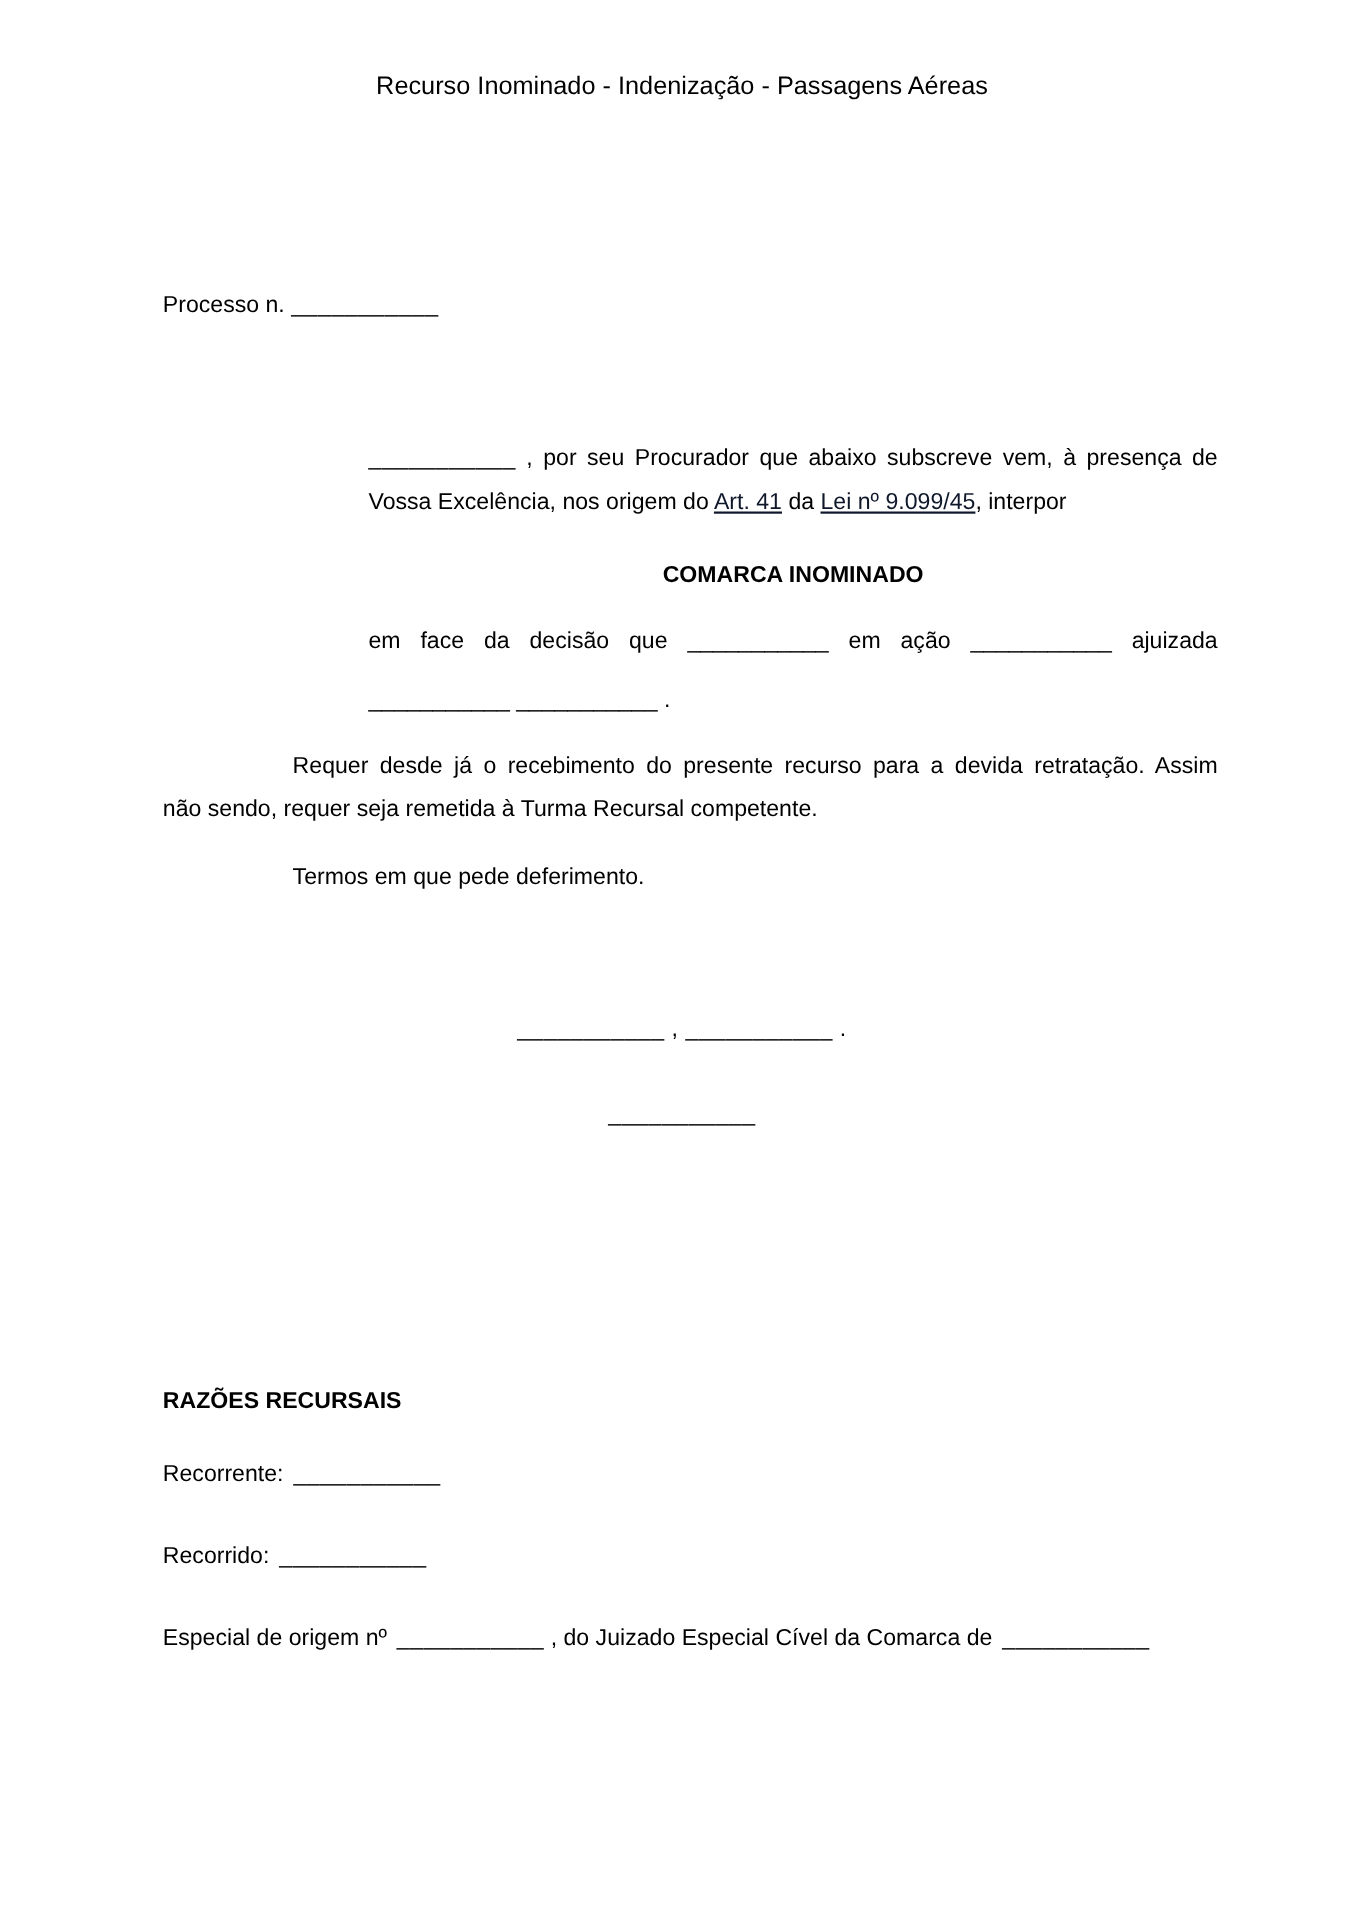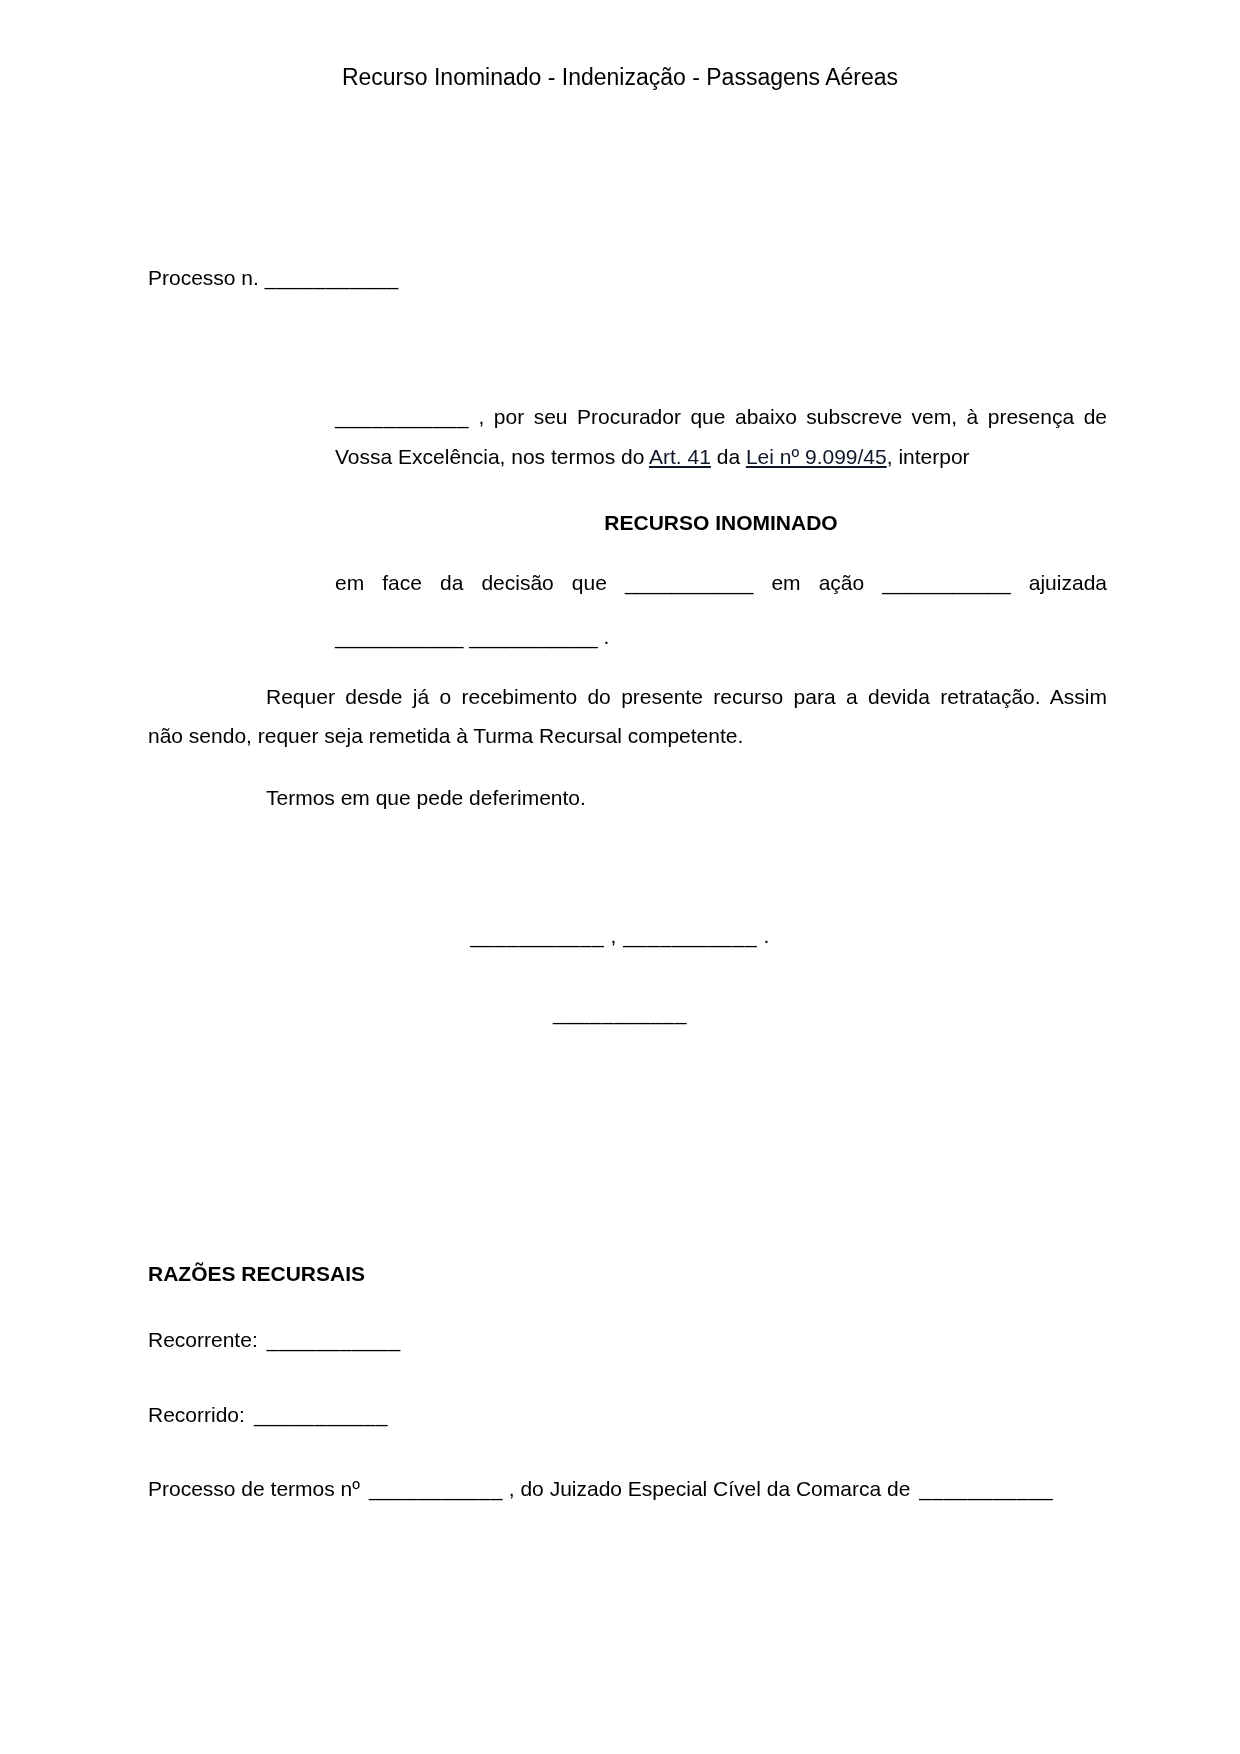--- a/index.html
+++ b/index.html
@@ -52,24 +52,24 @@
   <div class="abs" style="top:265px; left:148px;">
     <span>Processo n.</span>
     <span class="blank">___________</span>
   </div>
 
   <div class="abs stretch" style="top:404px; left:335px; width:772px;">
     <span class="blank">___________</span>
     <span>, por seu Procurador que abaixo subscreve vem, à presença de</span>
   </div>
   <div class="abs" style="top:444px; left:335px; width:772px;">
-    <span>Vossa Excelência, nos termos do </span><a class="doc-link" href="#">Art. 41</a><span> da </span><a class="doc-link" href="#">Lei nº 9.099/45</a><span>, interpor</span>
+    <span>Vossa Excelência, nos origem do </span><a class="doc-link" href="#">Art. 41</a><span> da </span><a class="doc-link" href="#">Lei nº 9.099/45</a><span>, interpor</span>
   </div>
 
-  <div class="abs center bold" style="top:510px; left:335px; width:772px;">RECURSO INOMINADO</div>
+  <div class="abs center bold" style="top:510px; left:335px; width:772px;">COMARCA INOMINADO</div>
 
   <div class="abs stretch" style="top:570px; left:335px; width:772px;">em face da decisão que ___________ em ação ___________ ajuizada</div>
   <div class="abs" style="top:624px; left:335px; width:772px;">___________ ___________ .</div>
 
   <div class="abs stretch" style="top:684px; left:148px; width:959px; text-indent:118px;">Requer desde já o recebimento do presente recurso para a devida retratação. Assim</div>
   <div class="abs" style="top:723px; left:148px; width:959px;">não sendo, requer seja remetida à Turma Recursal competente.</div>
 
   <div class="abs" style="top:785px; left:266px;">Termos em que pede deferimento.</div>
 
   <div class="abs center blank" style="top:923px; left:0; width:1240px;">___________ , ___________ .</div>
@@ -80,18 +80,18 @@
 
   <div class="abs" style="top:1327px; left:148px;">
     <span>Recorrente:</span><span class="blank gap">___________</span>
   </div>
 
   <div class="abs" style="top:1402px; left:148px;">
     <span>Recorrido:</span><span class="blank gap">___________</span>
   </div>
 
   <div class="abs" style="top:1476px; left:148px;">
-    <span>Processo de termos nº</span><span class="blank gap">___________</span>
+    <span>Especial de origem nº</span><span class="blank gap">___________</span>
     <span>, do Juizado Especial Cível da Comarca de</span><span class="blank gap">___________</span>
   </div>
 
 
 </div>
 
 </body></html>

